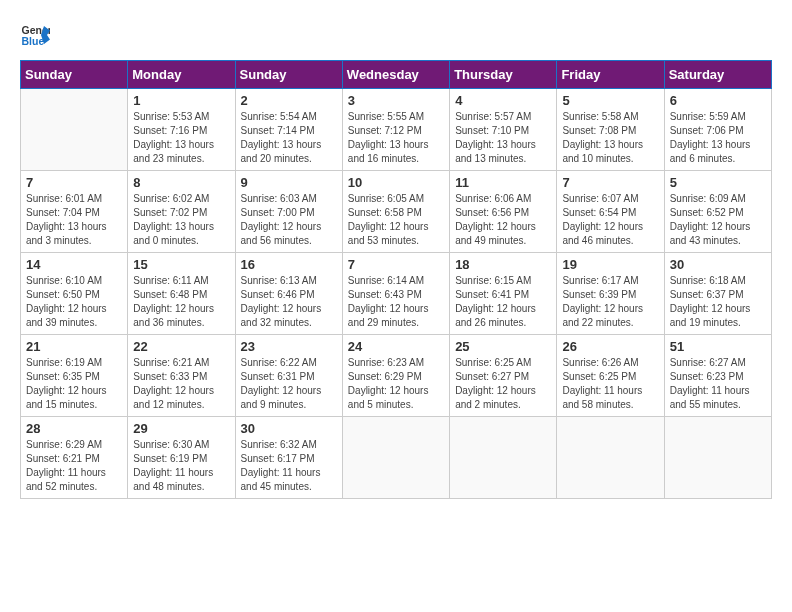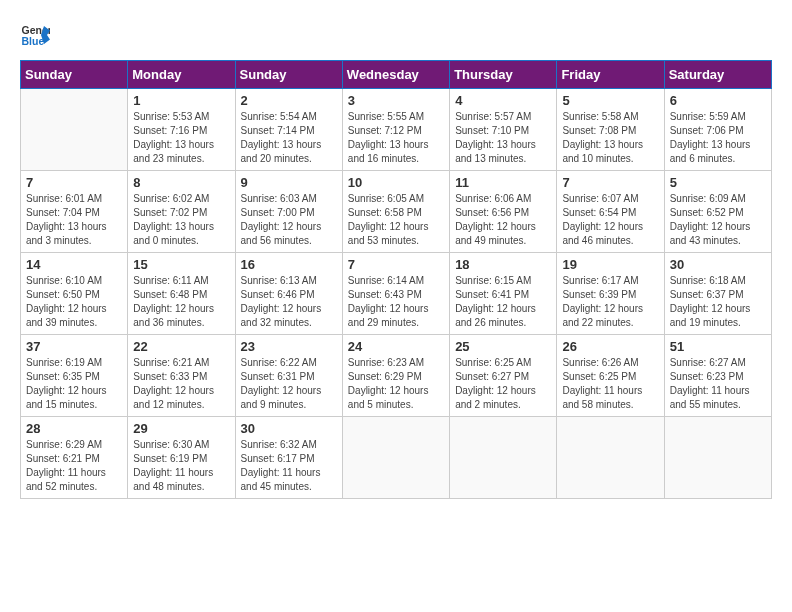--- a/index.html
+++ b/index.html
@@ -191,21 +191,21 @@
           <span class="day-number">19</span>
           <div class="cell-content">Sunrise: 6:17 AM<br>Sunset: 6:39 PM<br>Daylight: 12 hours<br>and 22 minutes.</div>
         </td>
         <td>
           <span class="day-number">30</span>
           <div class="cell-content">Sunrise: 6:18 AM<br>Sunset: 6:37 PM<br>Daylight: 12 hours<br>and 19 minutes.</div>
         </td>
       </tr>
       <tr>
         <td>
-          <span class="day-number">37</span>
+          <span class="day-number">21</span>
           <div class="cell-content">Sunrise: 6:19 AM<br>Sunset: 6:35 PM<br>Daylight: 12 hours<br>and 15 minutes.</div>
         </td>
         <td>
           <span class="day-number">22</span>
           <div class="cell-content">Sunrise: 6:21 AM<br>Sunset: 6:33 PM<br>Daylight: 12 hours<br>and 12 minutes.</div>
         </td>
         <td>
           <span class="day-number">23</span>
           <div class="cell-content">Sunrise: 6:22 AM<br>Sunset: 6:31 PM<br>Daylight: 12 hours<br>and 9 minutes.</div>
         </td>

